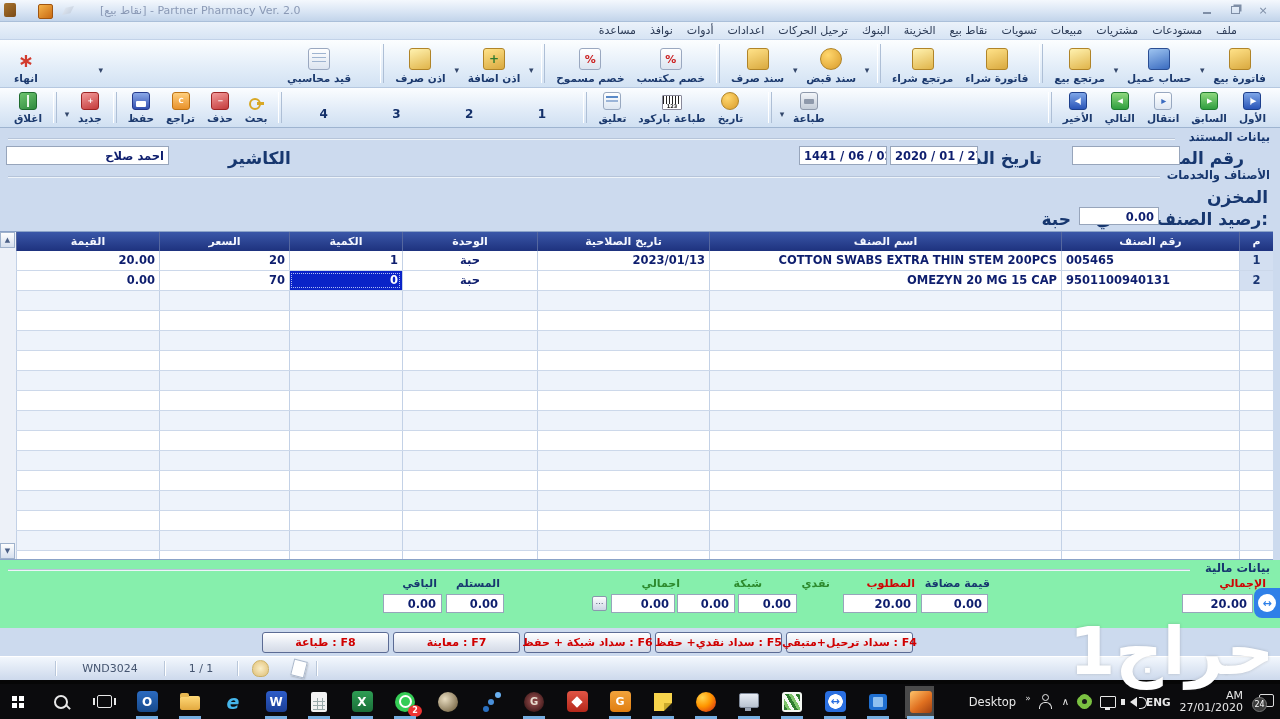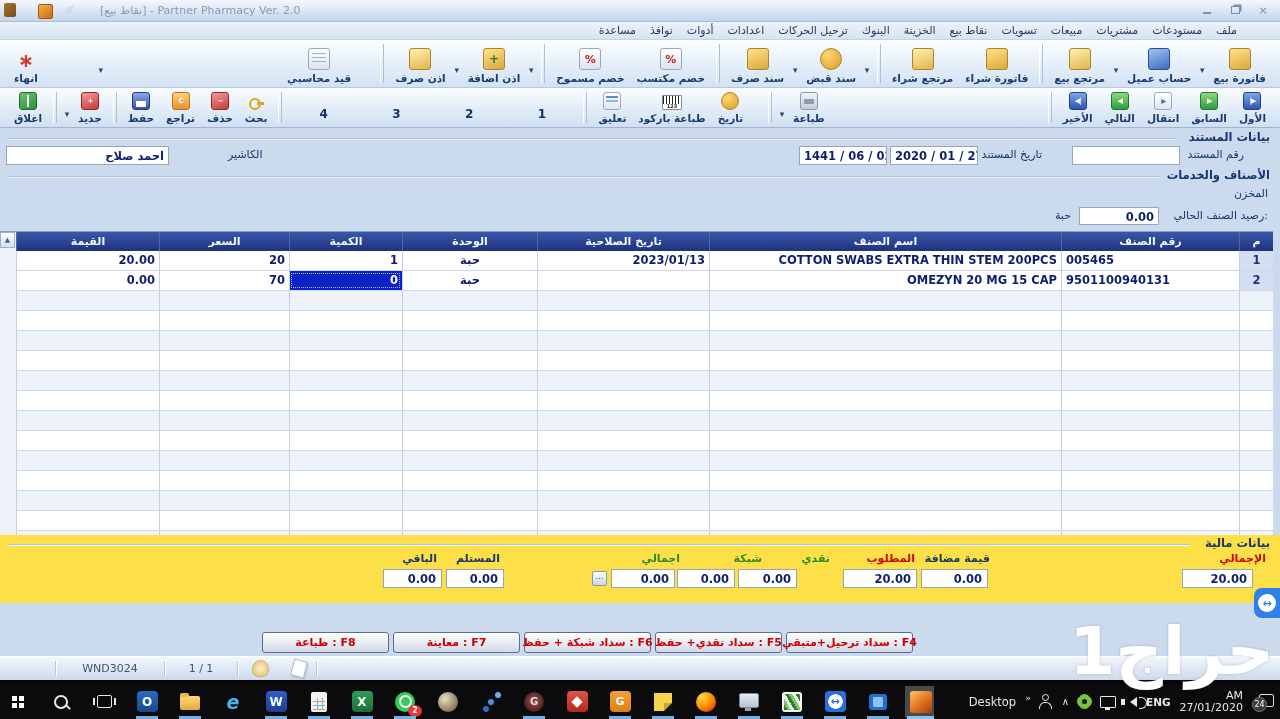--- a/index.html
+++ b/index.html
@@ -78,21 +78,21 @@
   .i-minus{display:flex;align-items:center;justify-content:center}
   .i-book{background:linear-gradient(150deg,#6fc46f,#2e8b3e);border:1px solid #1f6b2e}
   .i-book::after{content:"";position:absolute;top:2px;bottom:2px;left:7px;width:2px;background:#eaf6ea}
   .numbtn{width:73px;text-align:center;font-weight:bold;font-size:12px;color:#14306a;
           align-self:center;padding-top:12px}
 
   
   .formarea{top:128px;height:103px;background:#ccdaee}
   .sectitle{position:absolute;font-size:11.5px;font-weight:bold;color:#17376f;white-space:nowrap}
   .secline{position:absolute;height:0;border-top:1px solid #b6c4d9;border-bottom:1px solid #eef4fa}
-  .flbl{position:absolute;font-size:11px;font-weight:normal;color:#17376f;white-space:nowrap}
+  .flbl{position:absolute;font-size:17px;font-weight:bold;color:#17376f;white-space:nowrap}
   .field{position:absolute;background:#fff;border:1px solid #97a5bb;box-sizing:border-box;
          font-size:11.5px;font-weight:bold;color:#0e1e6e;padding:2px 4px;white-space:nowrap;overflow:hidden}
   .f-center{text-align:center}
   .f-right{text-align:right;direction:rtl}
 
   
   .tablewrap{top:231px;height:329px;background:#fff;border-top:1px solid #8ba3c8;border-bottom:1px solid #8ba3c8;right:7px}
   .vscroll{position:absolute;left:0;top:0;bottom:0;width:16px;background:#edf1f8;border-right:1px solid #b5c4da}
   .varrow{position:absolute;left:0;width:15px;height:16px;background:linear-gradient(#fefefe,#d6e0ef);
           border:1px solid #9fb2cc;box-sizing:border-box;color:#4a5f86;font-size:7px;
@@ -109,21 +109,21 @@
   .c{box-sizing:border-box;border-left:1px solid #c3d1e6;padding:2px 4px;font-size:11.5px;
      font-weight:bold;color:#0e1e6e;overflow:hidden;white-space:nowrap;height:100%}
   .col0{width:34px;flex:0 0 auto}.col1{width:178px;flex:0 0 auto}.col2{flex:1}
   .col3{width:172px;flex:0 0 auto}.col4{width:135px;flex:0 0 auto}.col5{width:113px;flex:0 0 auto}
   .col6{width:130px;flex:0 0 auto}.col7{width:143px;flex:0 0 auto}
   .ar{text-align:right}.al{text-align:left}.ac{text-align:center}
   .mcell{background:#d3dff1;text-align:center;color:#1a3572}
   .selcell{background:#0a23c8 !important;color:#fff !important;outline:1px dotted #aebcf5;outline-offset:-3px}
 
   
-  .fin{top:535px;height:68px;background:#fde047}
+  .fin{top:560px;height:68px;background:#86efac}
   .flabel{position:absolute;top:17px;font-size:11px;font-weight:bold;white-space:nowrap}
   .red{color:#cf0404}.grn{color:#2d8a2d}.nvy{color:#17376f}
   .ffield{position:absolute;top:34px;height:19px;background:#fff;border:1px solid #97a5bb;
           box-sizing:border-box;font-size:11.5px;font-weight:bold;color:#0e1e6e;
           text-align:right;padding:2px 5px;direction:ltr}
   .browse{position:absolute;top:36px;width:15px;height:15px;background:linear-gradient(#fdfdfe,#ccd6e6);
           border:1px solid #8a97ad;border-radius:2px;box-sizing:border-box;
           display:flex;align-items:center;justify-content:center;font-size:8px;color:#44506a}
   .browse::after{content:"…";margin-top:-4px}
 

